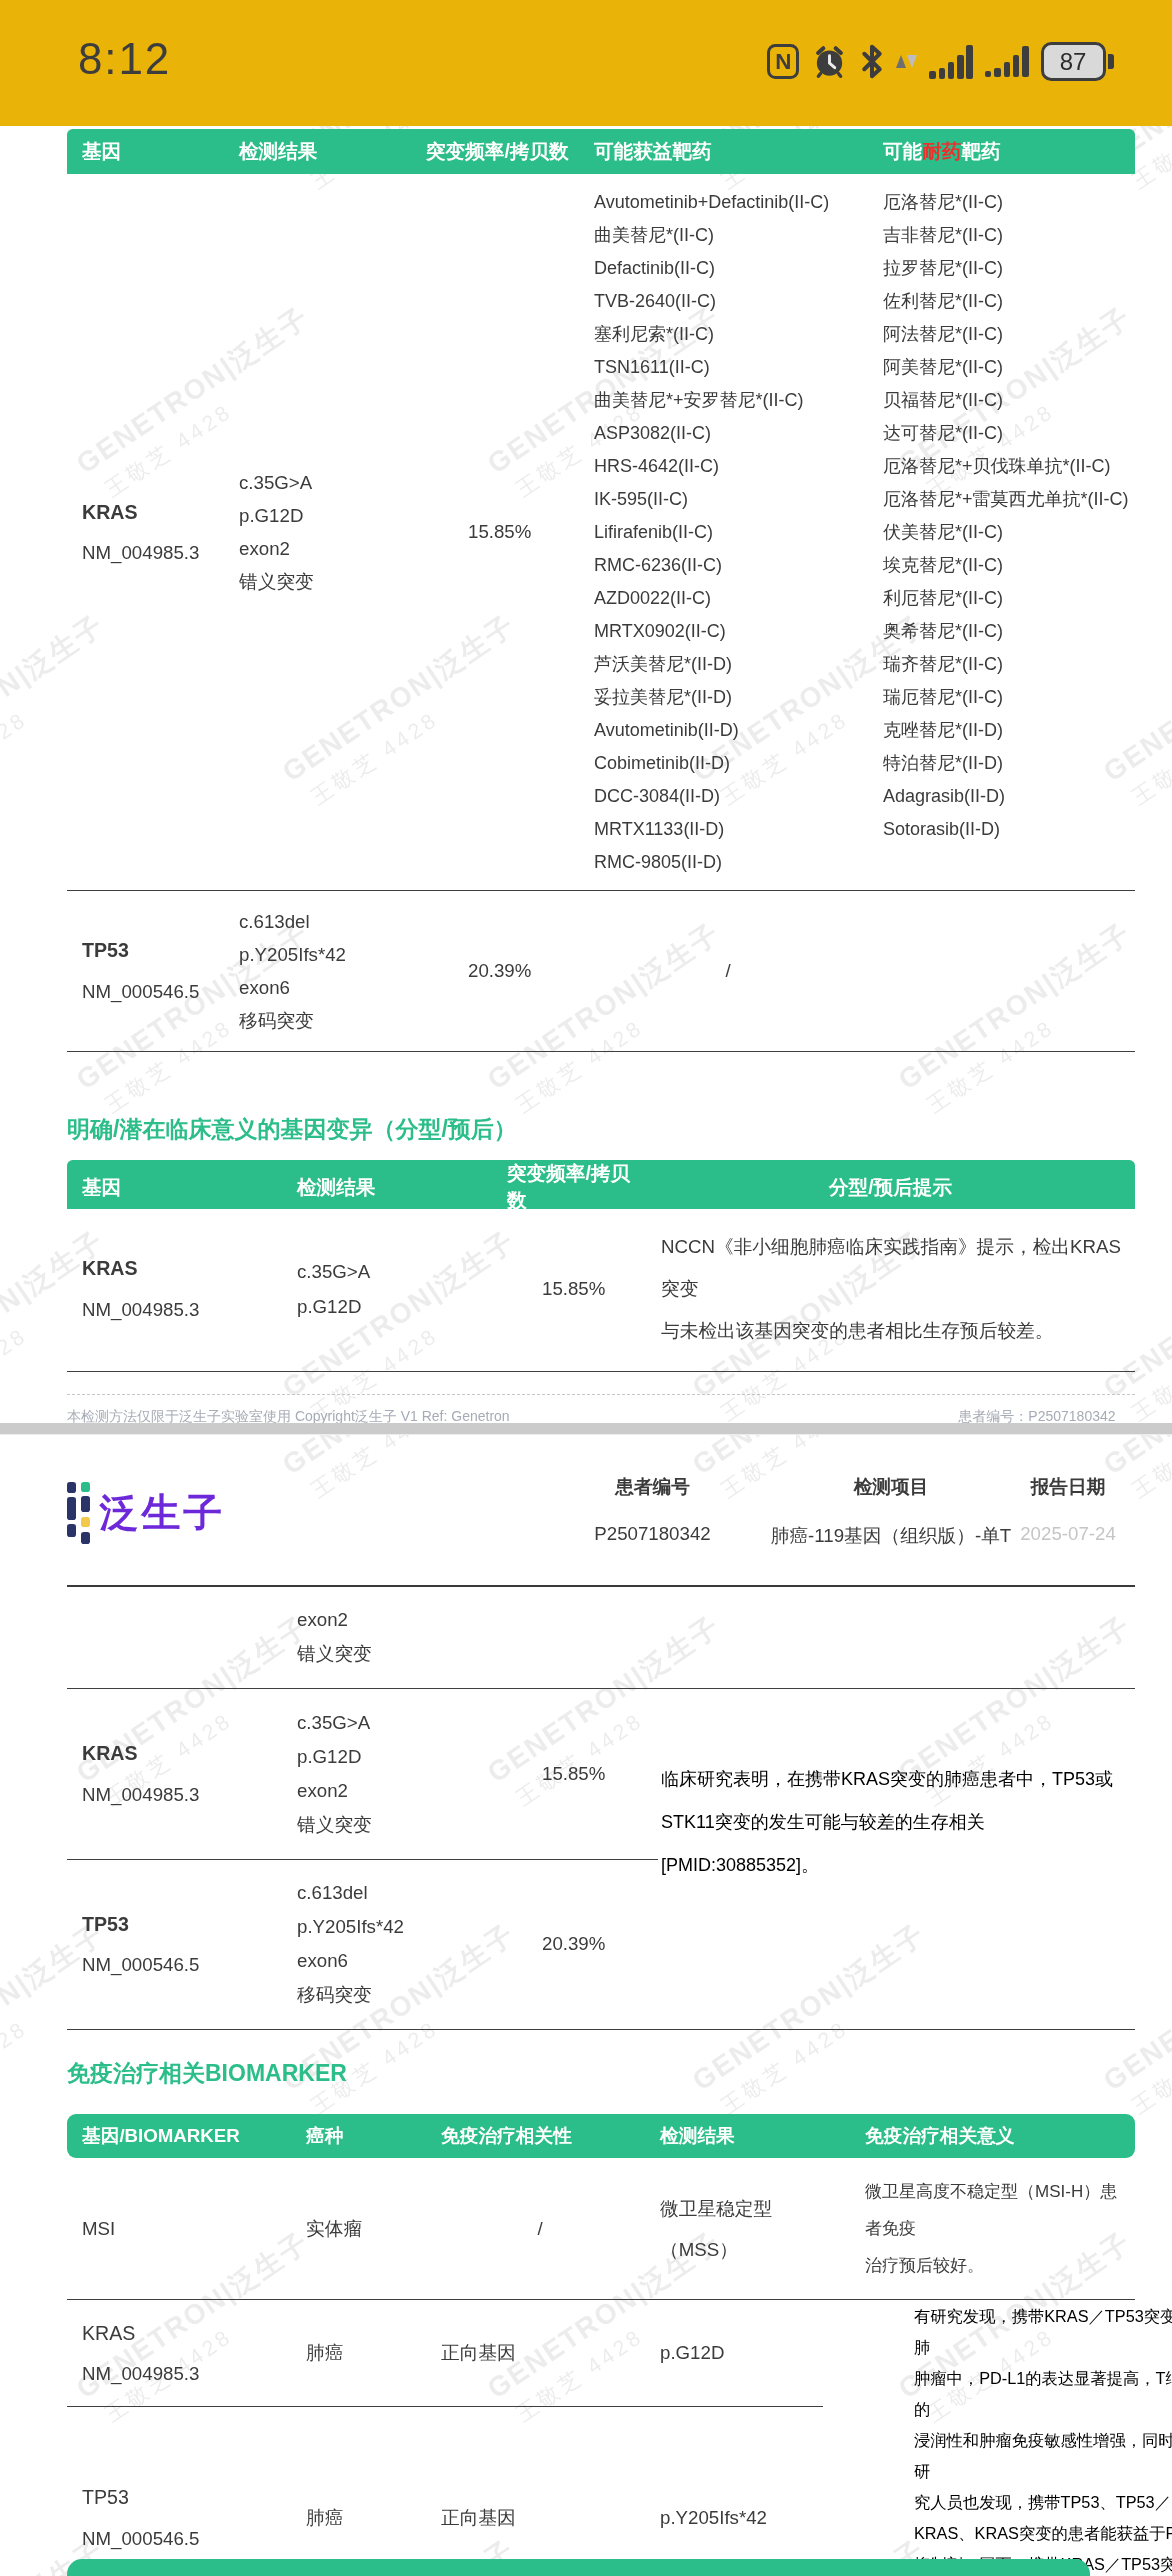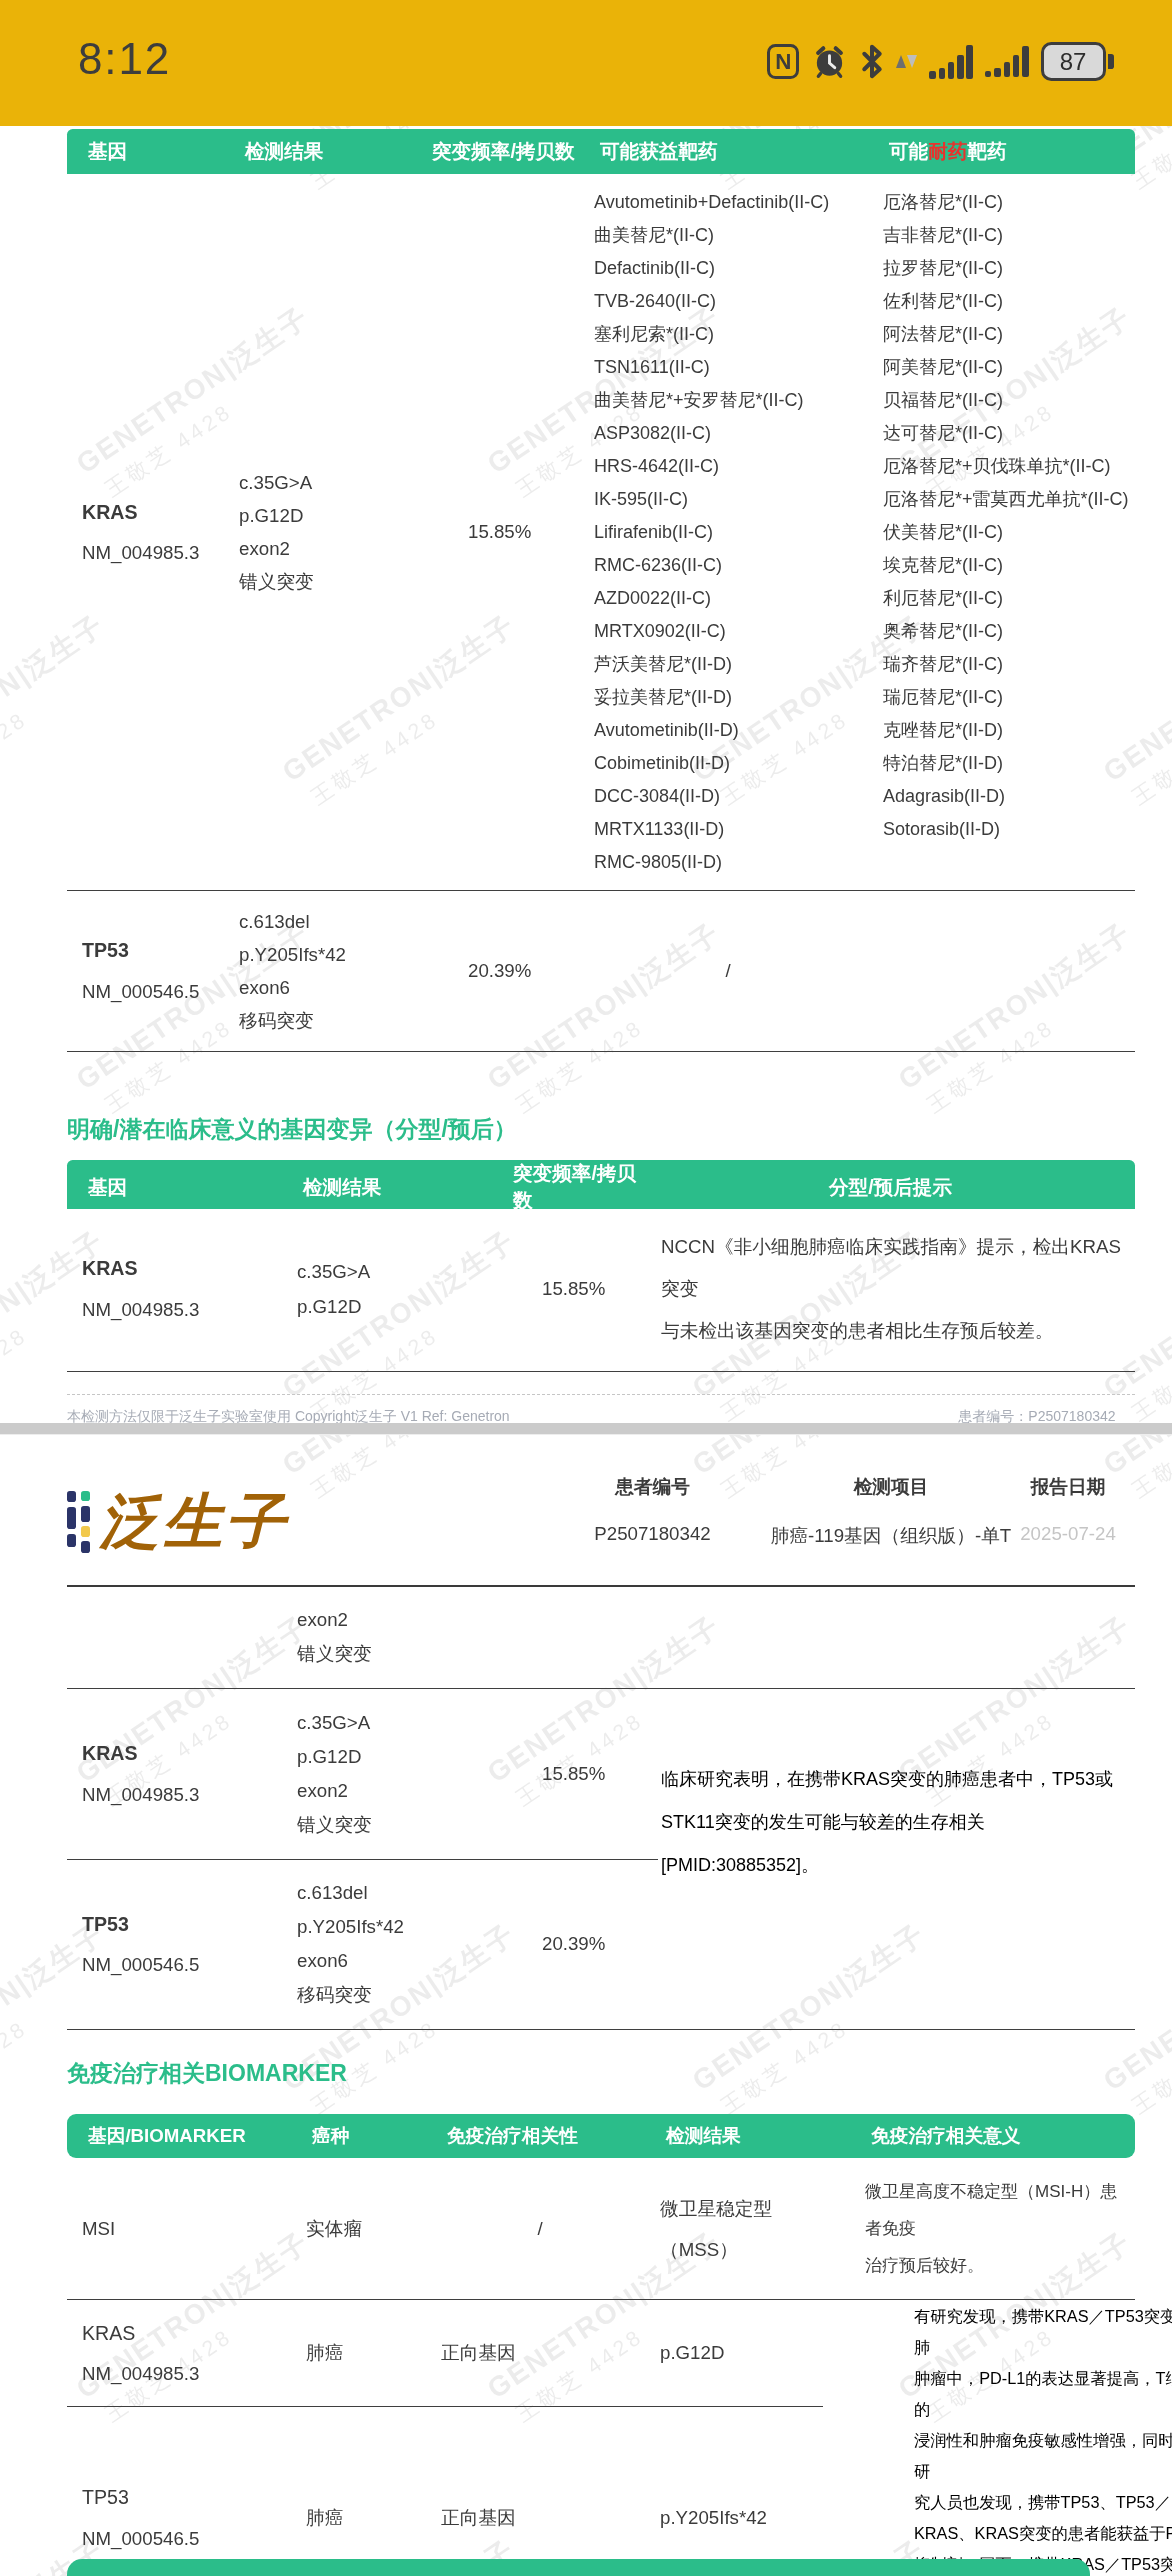--- a/index.html
+++ b/index.html
@@ -30,21 +30,21 @@
   .content { position:relative; padding:0 37px 0 67px; }
 
   .wm-layer { position:absolute; inset:0; overflow:hidden; pointer-events:none; z-index:0; }
   .wm { position:absolute; transform:rotate(-34deg); color:rgba(70,70,70,0.10); white-space:nowrap; }
   .wm .wm1 { font-size:28px; font-weight:700; letter-spacing:1.9px; }
   .wm .wm2 { font-size:21.5px; margin:1.9px 0 0 9.3px; letter-spacing:3.7px; }
   .fg { position:relative; z-index:1; }
 
   
   .ghead { display:grid; align-items:center; background:#2bbd8a; color:#fff; font-weight:700; font-size:19.6px; border-radius:5.6px 5.6px 0 0; }
-  .ghead > div { padding-left:21px; }
+  .ghead > div { padding-left:15px; }
   .red { color:#e8322d; }
   .row { display:grid; color:#3b3b3b; font-size:18.7px; }
   .cell { padding:7.5px 5.6px 7.5px 15px; }
   .vc { align-self:center; }
   .gene-name { font-weight:700; font-size:19.6px; line-height:34px; }
   .gene-name.thin { font-weight:400; }
   .transcript { font-size:18.7px; line-height:34px; margin-top:7.5px; }
   .ln { line-height:33px; }
   .drug { line-height:33px; font-size:18px; }
   .freq { text-align:center; }
@@ -74,21 +74,21 @@
   .dash-rule { border-top:1.9px dashed #c6c6c6; margin-top:22.4px; }
   .footer { display:flex; justify-content:space-between; margin-top:9.3px; color:#a6abb5; font-size:14px; }
   .footer .fl div, .footer .fr div { line-height:24px; }
 
   
   .p2head { position:relative; height:131px; border-bottom:2.3px solid #3a3a3a; }
   .logo { position:absolute; left:0; top:26px; display:flex; align-items:center; }
   .logo-mark { display:flex; gap:4.7px; margin-right:9.3px; }
   .lm-col { display:flex; flex-direction:column; gap:4.7px; }
   .lm { width:9.3px; border-radius:2.8px; background:#2b3468; }
-  .logo-text { font-size:60px; font-weight:800; color:#a16207; letter-spacing:2.8px;font-style:italic; }
+  .logo-text { font-size:39px; font-weight:800; color:#6d28d9; letter-spacing:2.8px; }
   .hcol { position:absolute; top:18.7px; text-align:center; white-space:nowrap; }
   .hlabel { font-size:18.7px; font-weight:700; color:#3b3b3b; }
   .hvalue { margin-top:22.4px; font-size:18.7px; color:#3b3b3b; }
   .hvalue.dim { color:#c5c5c5; }
 
   
   .ctable { position:relative; }
   .ctable .row { grid-template-columns:215px 210px 154px 489px; }
   .ctable .crow { padding:9.3px 0; }
   .ctable .ln { line-height:34px; }

